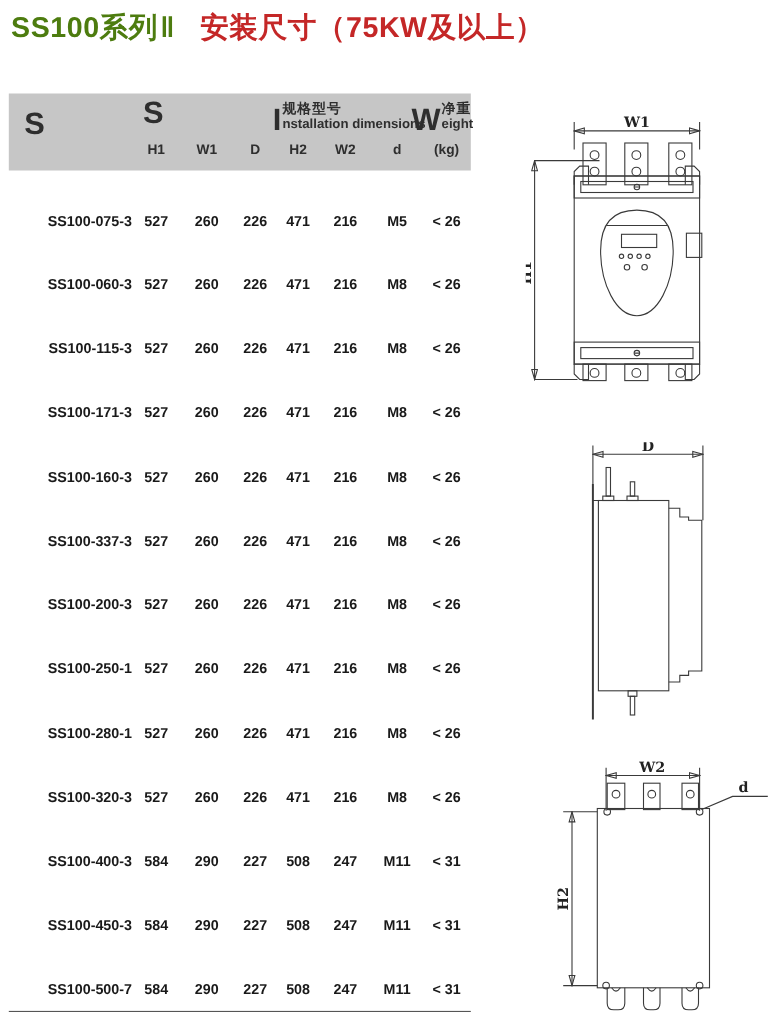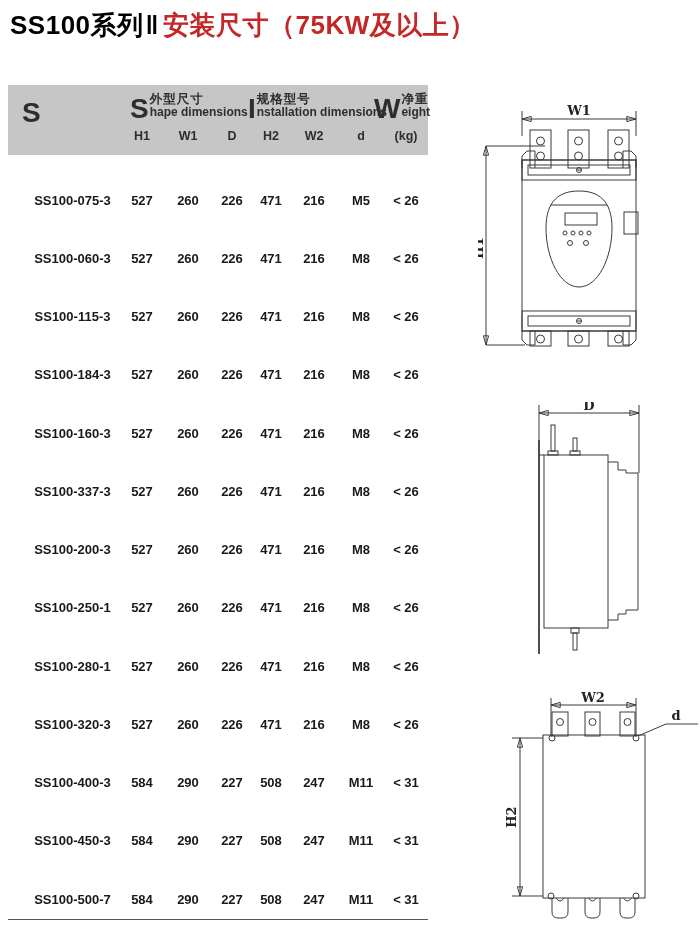--- a/index.html
+++ b/index.html
@@ -5,23 +5,23 @@
   html,body{margin:0;padding:0;}
   body{
     width:700px;height:926px;position:relative;background:#ffffff;
     font-family:"Liberation Sans",sans-serif;overflow:hidden;
   }
   
   .title-bar{
     position:absolute;left:10px;top:8px;white-space:nowrap;
     font-weight:bold;font-size:26px;letter-spacing:.5px;
   }
-  .t-series,.t-sep{color:#000000;}
+  .t-series,.t-sep{color:#4d7c0f;}
   .t-sep{margin:0 4px 0 2px;}
-  .t-sub{color:#c42727;}
+  .t-sub{color:#c42727;margin-left:19px;}
   
   .thead{
     position:absolute;left:8px;top:85px;width:420px;height:70px;
     background:#c6c6c6;color:#2e2e2e;
   }
   .hgroup{position:absolute;display:flex;align-items:flex-end;}
   .cap{font-weight:bold;font-size:28px;line-height:.78;}
   .stack{display:flex;flex-direction:column;margin-left:1px;}
   .cn{font-weight:bold;font-size:12.5px;line-height:1.15;letter-spacing:1px;}
   .en{font-weight:bold;font-size:12px;line-height:1.1;white-space:nowrap;}
@@ -35,21 +35,21 @@
   }
   .subrow span{text-align:center;font-weight:bold;font-size:12.5px;}
   
   .tbody{position:absolute;left:8px;top:155px;width:420px;padding-top:16px;}
   .trow{
     display:grid;grid-template-columns:112px 44px 48px 40px 38px 48px 46px 44px;
     height:58.25px;align-items:center;
     font-weight:bold;font-size:13px;color:#191919;
   }
   .trow span{text-align:center;}
-  .trow .code{text-align:center;padding-left:17px;white-space:nowrap;}
+  .trow .code{text-align:right;padding-left:17px;white-space:nowrap;}
   .bottom-rule{position:absolute;left:8px;top:919px;width:420px;height:1px;background:#555;}
   
   .drw{position:absolute;}
   .drw line,.drw rect,.drw path,.drw circle,.drw polyline{
     stroke:#3a3a3a;fill:none;stroke-width:1;
   }
   .drw .thick{stroke-width:1.8;}
   .dimlabel{
     font-family:"DejaVu Serif",serif;font-weight:bold;font-size:13px;
     fill:#222;stroke:none;
@@ -61,24 +61,20 @@
 <div class="title-bar">
   <span class="t-series">SS100系列</span><span class="t-sep">‖</span><span class="t-sub">安装尺寸（75KW及以上）</span>
 </div>
 
 <div class="thead">
   <div class="hgroup hg-spec">
     <span class="cap">S</span>
   </div>
   <div class="hgroup hg-shape">
     <span class="cap">S</span>
-    <span class="stack">
-      <span class="cn">外型尺寸</span>
-      <span class="en">hape dimensions</span>
-    </span>
   </div>
   <div class="hgroup hg-install">
     <span class="cap">I</span>
     <span class="stack">
       <span class="cn">规格型号</span>
       <span class="en">nstallation dimensions</span>
     </span>
   </div>
   <div class="hgroup hg-weight">
     <span class="cap">W</span>
@@ -124,21 +120,21 @@
       <span class="code">SS100-115-3</span>
       <span>527</span>
       <span>260</span>
       <span>226</span>
       <span>471</span>
       <span>216</span>
       <span>M8</span>
       <span>&lt; 26</span>
     </div>
     <div class="trow">
-      <span class="code">SS100-184-3</span>
+      <span class="code">SS100-171-3</span>
       <span>527</span>
       <span>260</span>
       <span>226</span>
       <span>471</span>
       <span>216</span>
       <span>M8</span>
       <span>&lt; 26</span>
     </div>
     <div class="trow">
       <span class="code">SS100-160-3</span>

